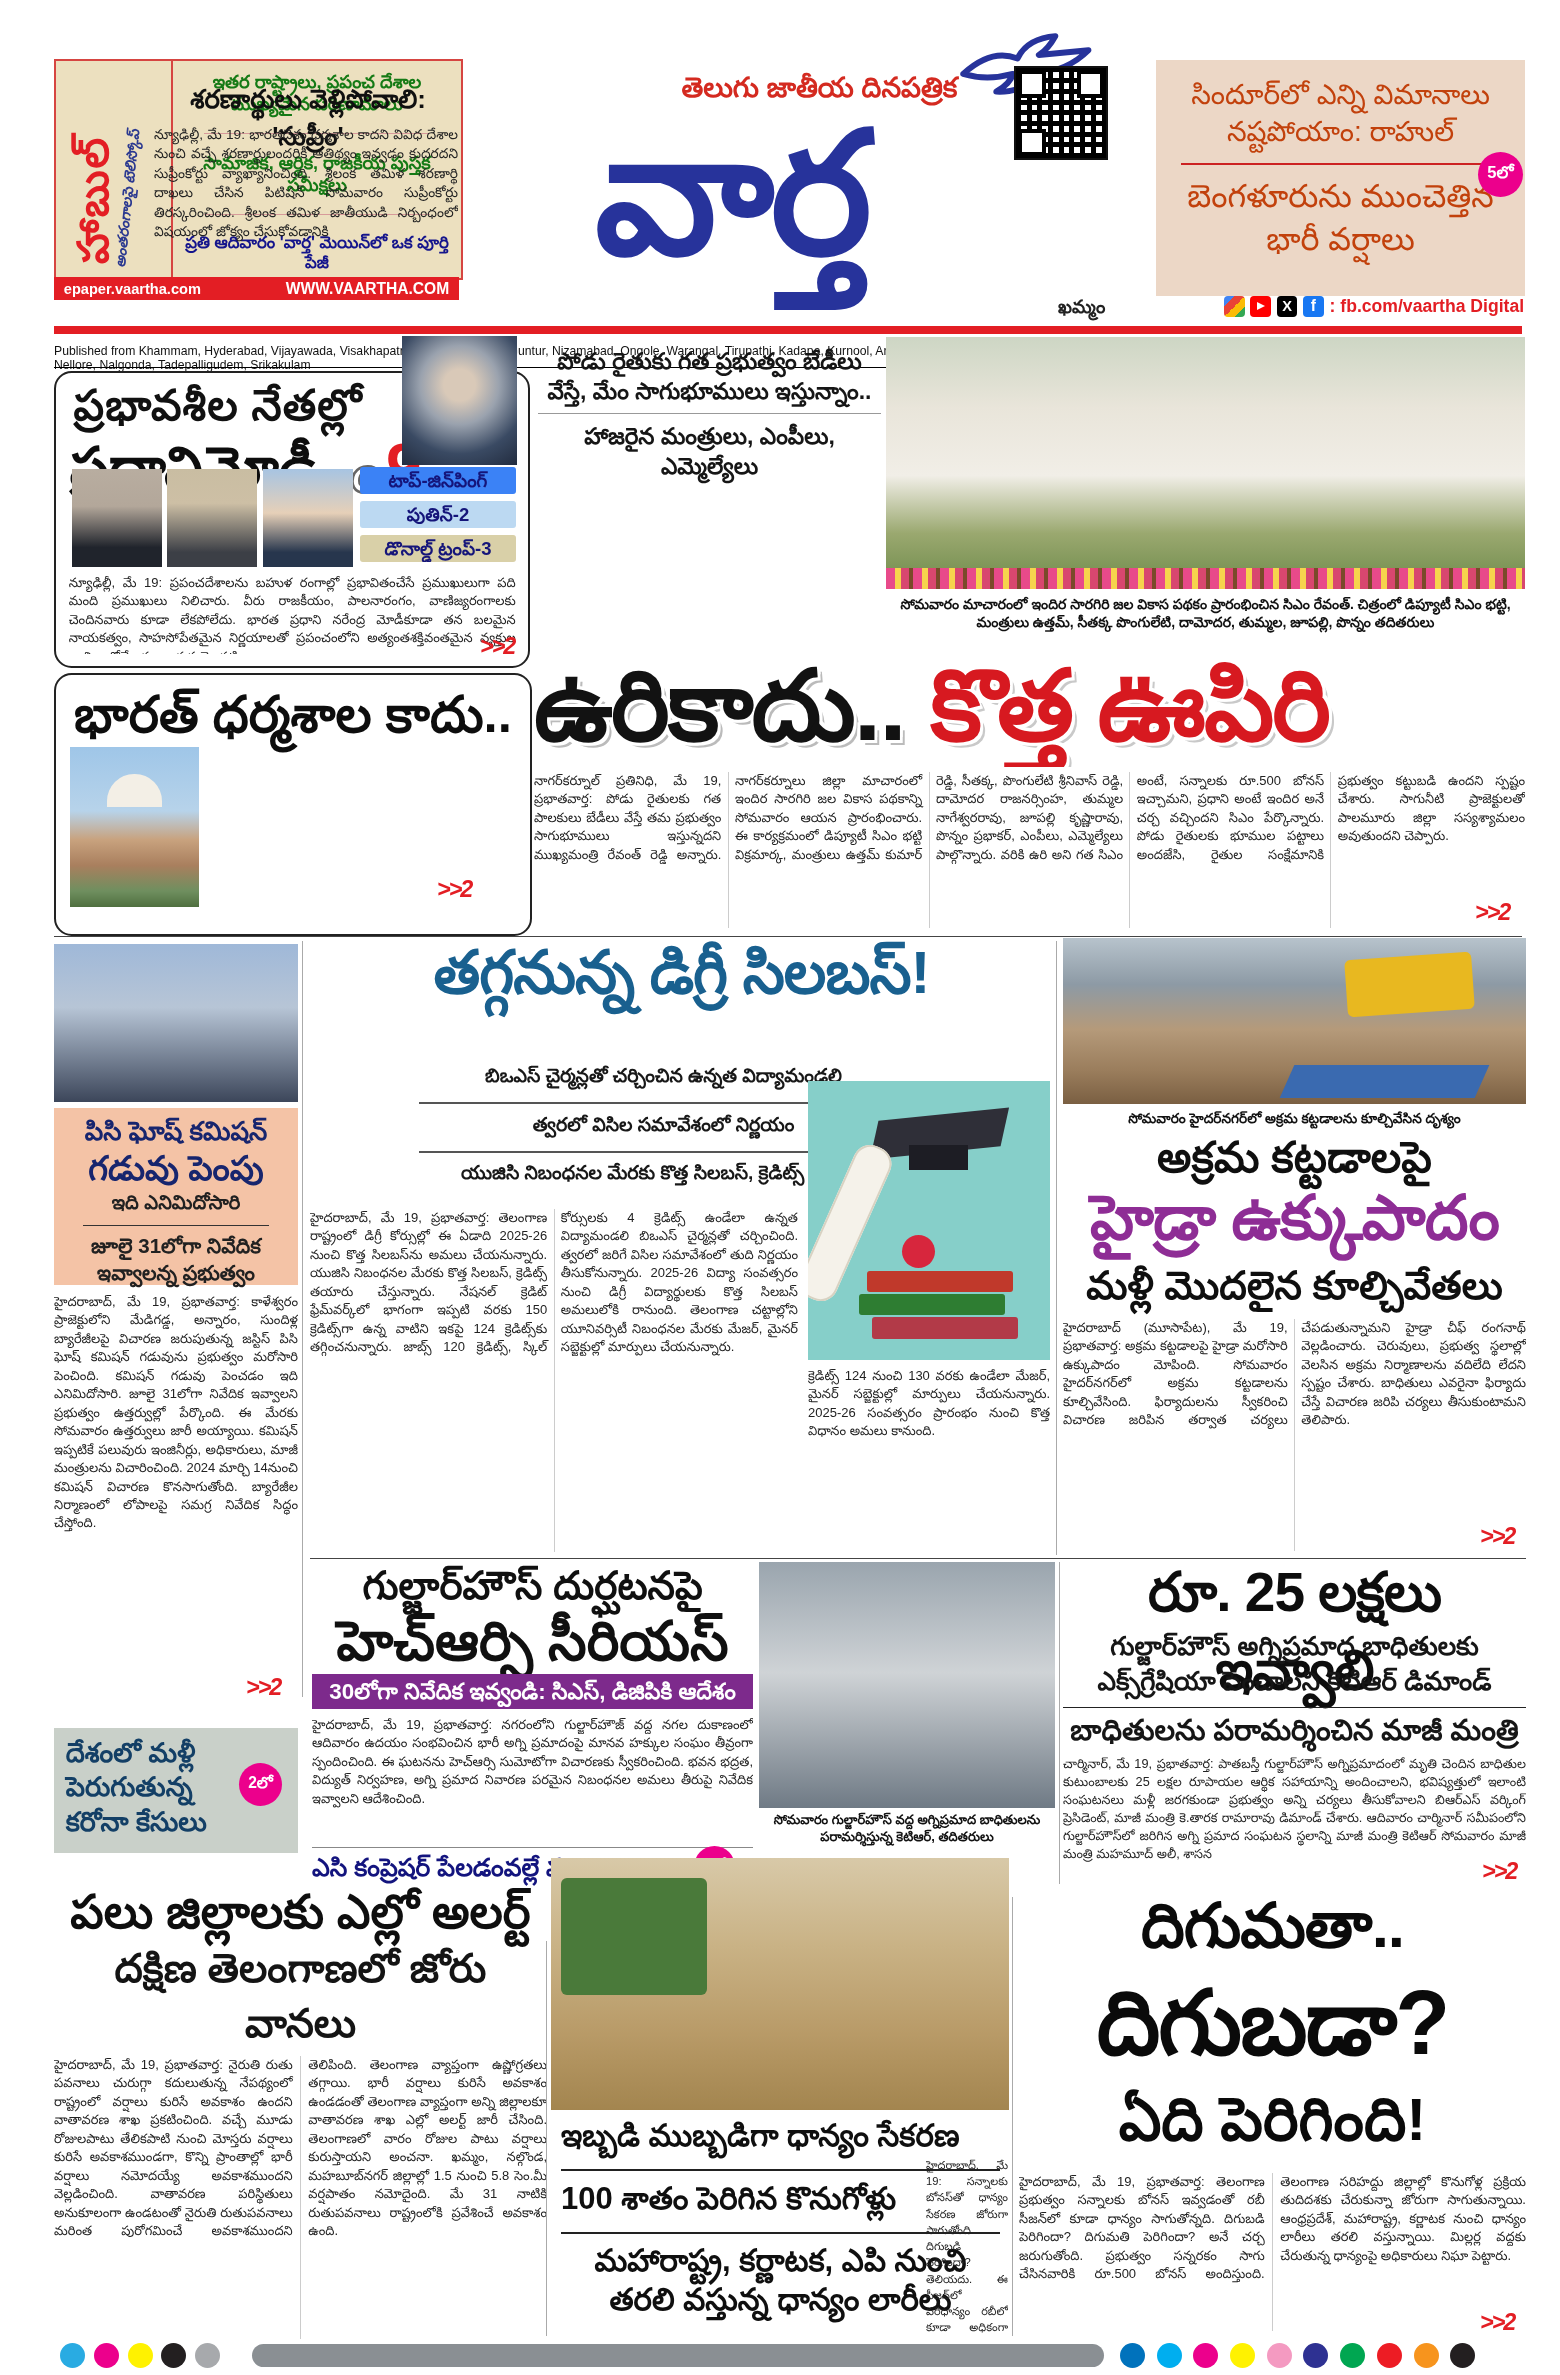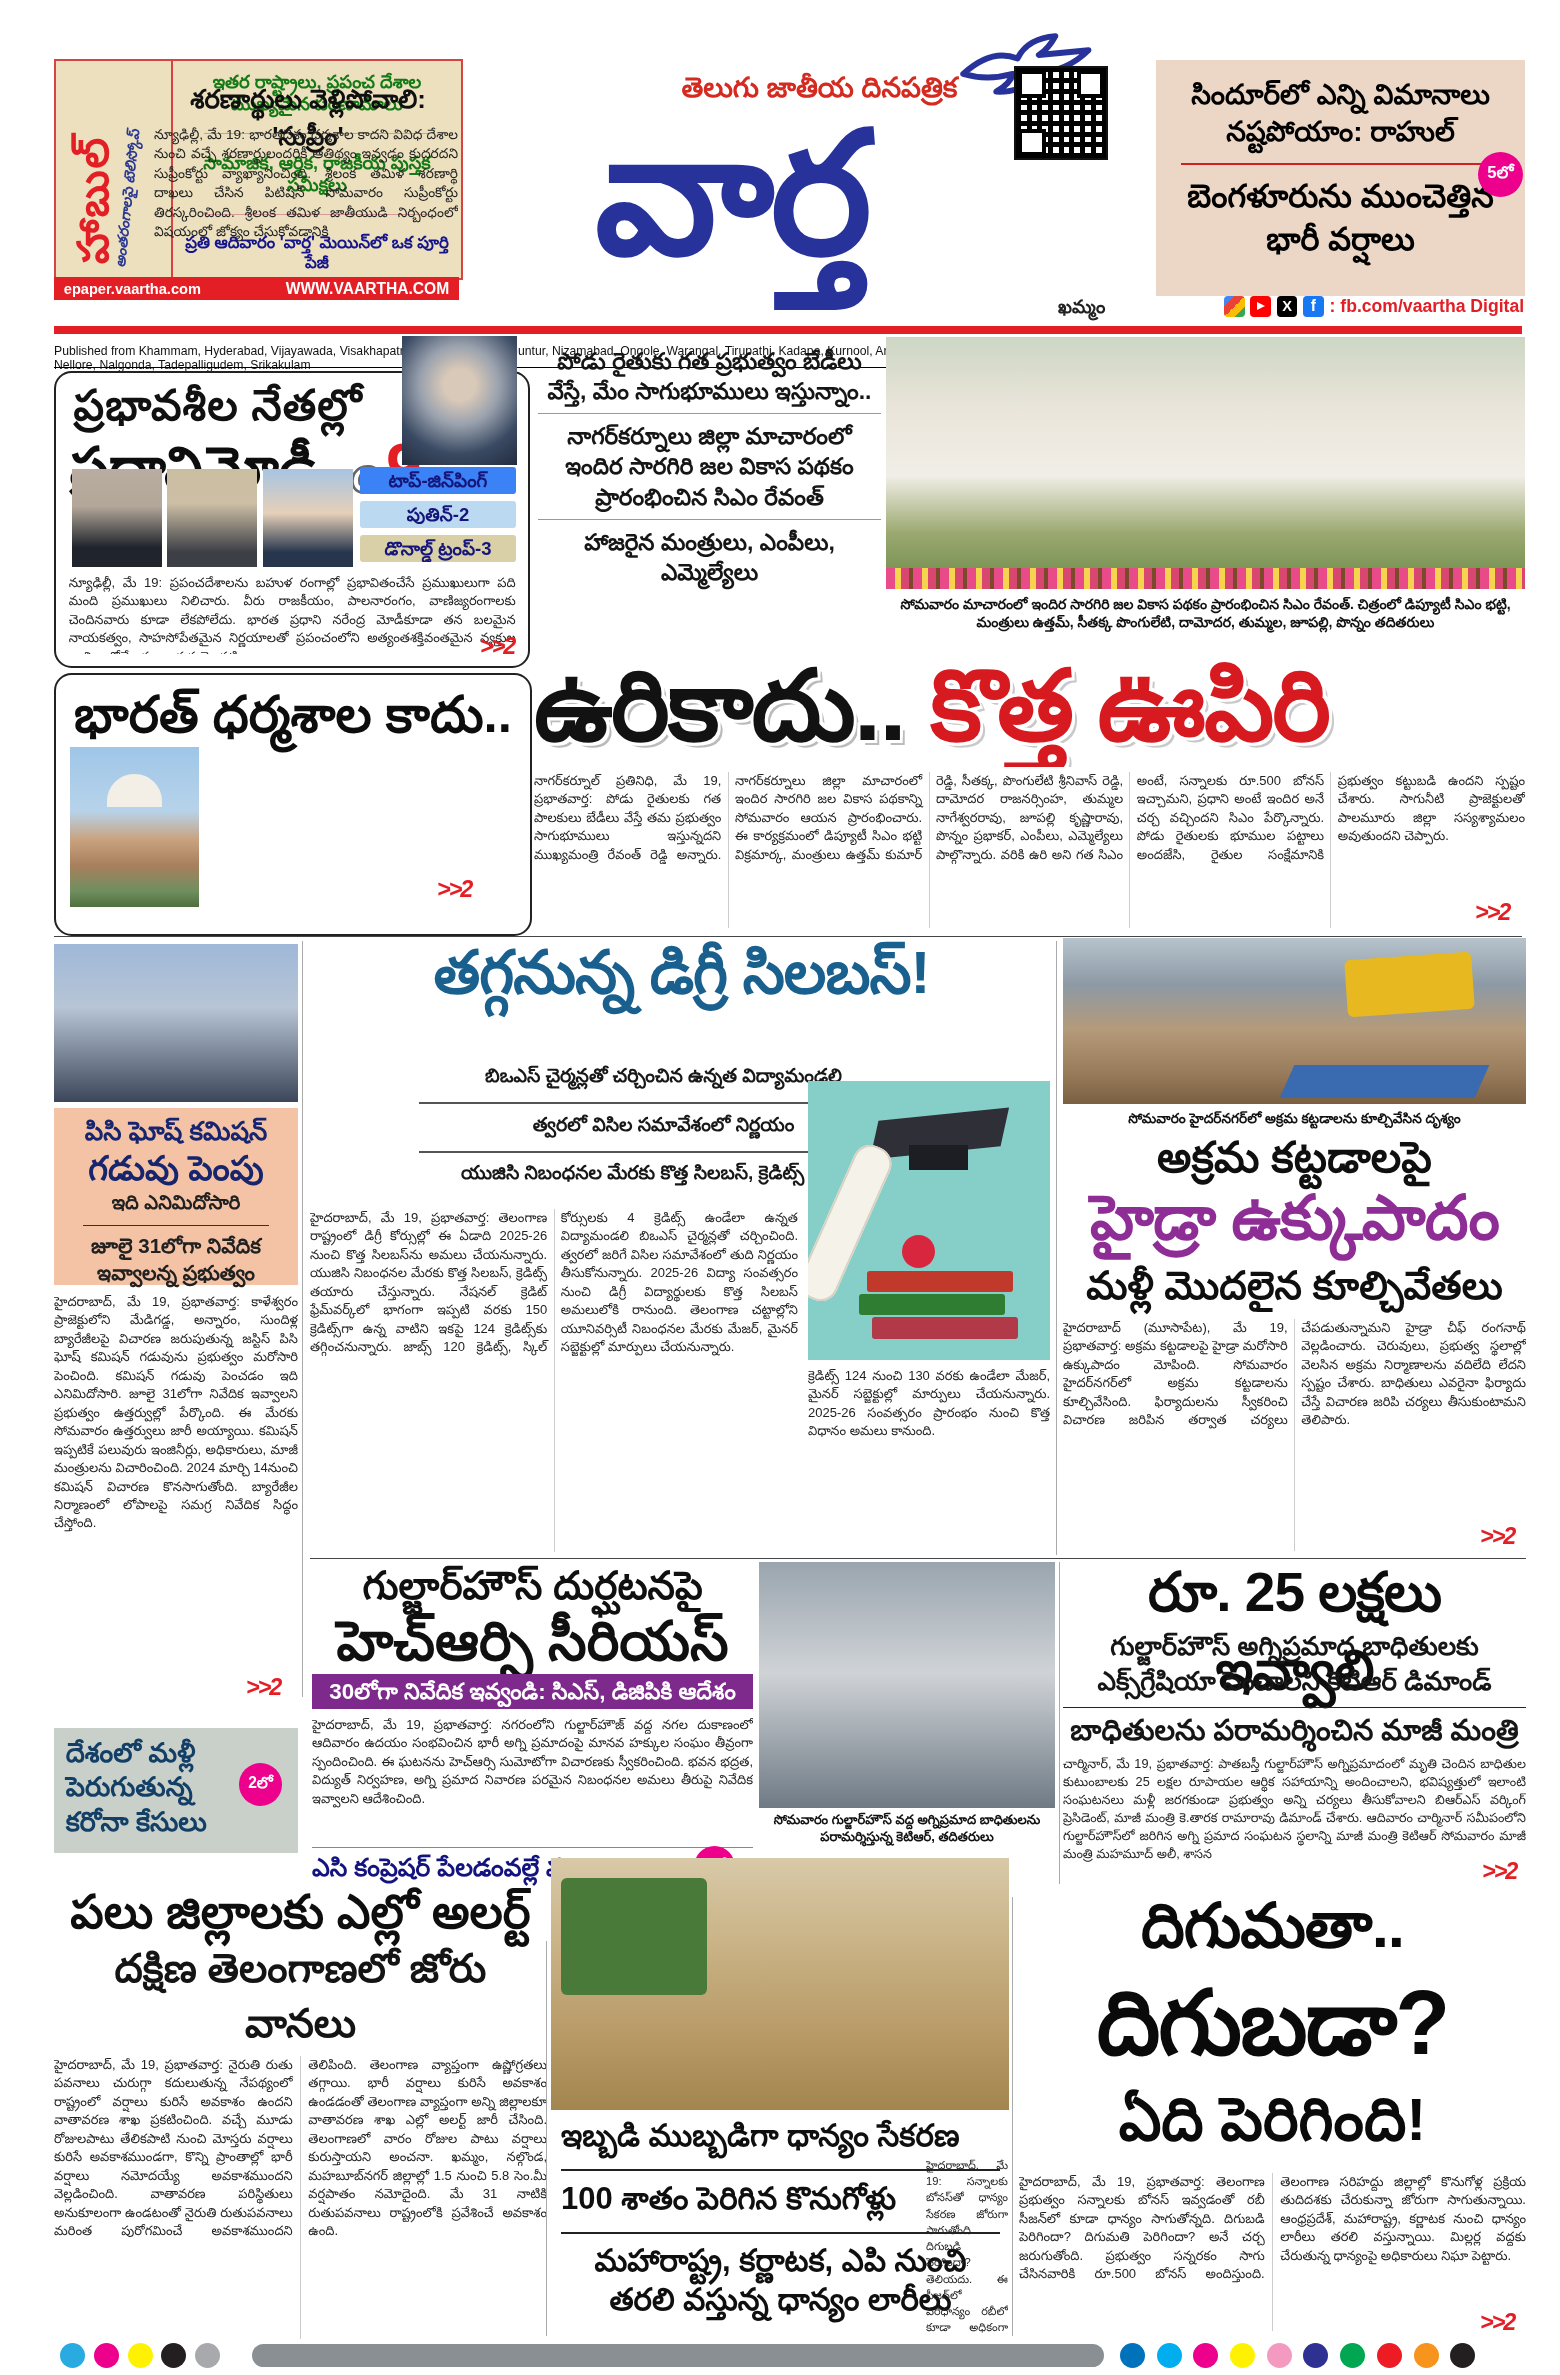--- a/index.html
+++ b/index.html
@@ -28,21 +28,21 @@
   .tagline{left:644px;top:72px;width:351px;text-align:center;font-size:28px;font-weight:700;color:#d42a20}
   .vtitle{left:444px;top:86px;width:575px;height:229px;text-align:center;font-size:171px;line-height:215px;
           font-weight:800;color:#27339b;overflow:hidden;letter-spacing:-3.9px}
   .qr{left:1014px;top:66px;width:90px;height:90px;border:2.9px solid #111;background:
       repeating-linear-gradient(0deg,#000 0 4.9px,transparent 4.9px 10.7px),
       repeating-linear-gradient(90deg,#000 0 4.9px,rgba(255,255,255,.92) 4.9px 10.7px)}
   .qrc{position:absolute;width:19.5px;height:19.5px;border:4.9px solid #000;background:#fff}
   .edition{left:1058px;top:296px;width:78px;font-size:18.5px;font-weight:700;color:#222}
   .tr-box{left:1156px;top:60px;width:369px;height:236px;background:#ecd7c6;text-align:center;
           padding-top:15.6px;box-sizing:border-box}
-  .tr-line{font-size:28px;font-weight:700;color:#000000;line-height:1.35;margin:0 11.7px}
+  .tr-line{font-size:28px;font-weight:400;color:#c2410c;line-height:1.35;margin:0 11.7px}
   .tr-div{position:relative;height:2px;background:#cc2222;margin:11.7px 25px 9.8px}
   .badge{background:#ec008c;color:#fff;font-weight:700;border-radius:50%;display:flex;align-items:center;
          justify-content:center}
   .social{left:1224px;top:296px;width:302px;display:flex;align-items:center;gap:5.9px}
   .icn{width:20.5px;height:20.5px;border-radius:3.9px;display:inline-block;position:relative}
   .icn-gn{background:linear-gradient(135deg,#4285f4 25%,#ea4335 25% 50%,#fbbc05 50% 75%,#34a853 75%)}
   .icn-yt{background:#f00}
   .icn-yt::after{content:"";position:absolute;left:6.8px;top:5.4px;border-left:8.8px solid #fff;
                  border-top:4.9px solid transparent;border-bottom:4.9px solid transparent}
   .icn-x{background:#000;color:#fff;font-weight:800;font-size:14.6px;text-align:center;line-height:20.5px}
@@ -225,21 +225,20 @@
   <div class="chip" style="top:162px;background:#d9d0a8">డొనాల్డ్ ట్రంప్-3</div>
   <div class="ph f-xi" style="left:15.6px;top:96px;width:90px;height:98px"></div>
   <div class="ph f-putin" style="left:111px;top:96px;width:90px;height:98px"></div>
   <div class="ph f-trump" style="left:207px;top:96px;width:90px;height:98px"></div>
   <div class="modi-body jtxt">న్యూఢిల్లీ, మే 19: ప్రపంచదేశాలను బహుళ రంగాల్లో ప్రభావితంచేసే ప్రముఖులుగా పది మంది ప్రముఖులు నిలిచారు. వీరు రాజకీయం, పాలనారంగం, వాణిజ్యరంగాలకు చెందినవారు కూడా లేకపోలేదు. భారత ప్రధాని నరేంద్ర మోడీకూడా తన బలమైన నాయకత్వం, సాహసోపేతమైన నిర్ణయాలతో ప్రపంచంలోని అత్యంతశక్తివంతమైన వ్యక్తుల జాబితాలోచేశారు. ఆయన మొదటి</div>
   <span class="more" style="right:13.7px;bottom:5.9px">&gt;&gt;2</span>
 </div>
 
 <div class="abs bullets">
   <div class="bullet">పోడు రైతుకు గత ప్రభుత్వం బేడీలు వేస్తే, మేం సాగుభూములు ఇస్తున్నాం..</div>
-  <div class="bullet">నాగర్‌కర్నూలు జిల్లా మాచారంలో ఇందిర సారగిరి జల వికాస పథకం ప్రారంభించిన సిఎం రేవంత్</div>
   <div class="bullet">హాజరైన మంత్రులు, ఎంపీలు, ఎమ్మెల్యేలు</div>
 </div>
 <div class="ph f-stage stage">
   <div class="flowers"></div>
 </div>
 <div class="abs stagecap cap">సోమవారం మాచారంలో ఇందిర సారగిరి జల వికాస పథకం ప్రారంభించిన సిఎం రేవంత్. చిత్రంలో డిప్యూటీ సిఎం భట్టి, మంత్రులు ఉత్తమ్, సీతక్క పొంగులేటి, దామోదర, తుమ్మల, జూపల్లి, పొన్నం తదితరులు</div>
 <div class="abs bighead">
   <span class="bh-black">ఉరికాదు..</span>
   <span class="bh-red">కొత్త ఊపిరి</span>
 </div>

